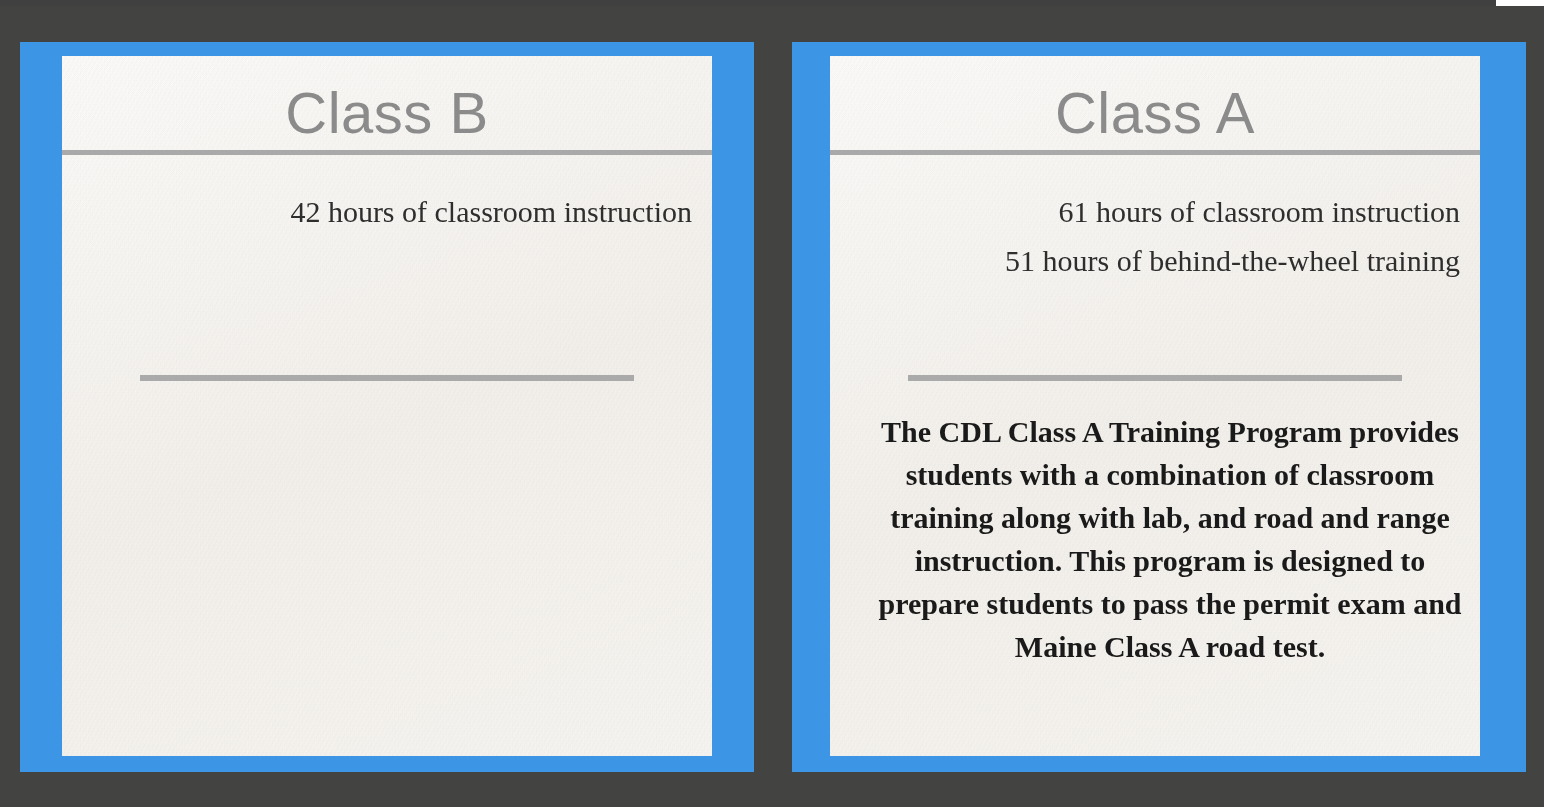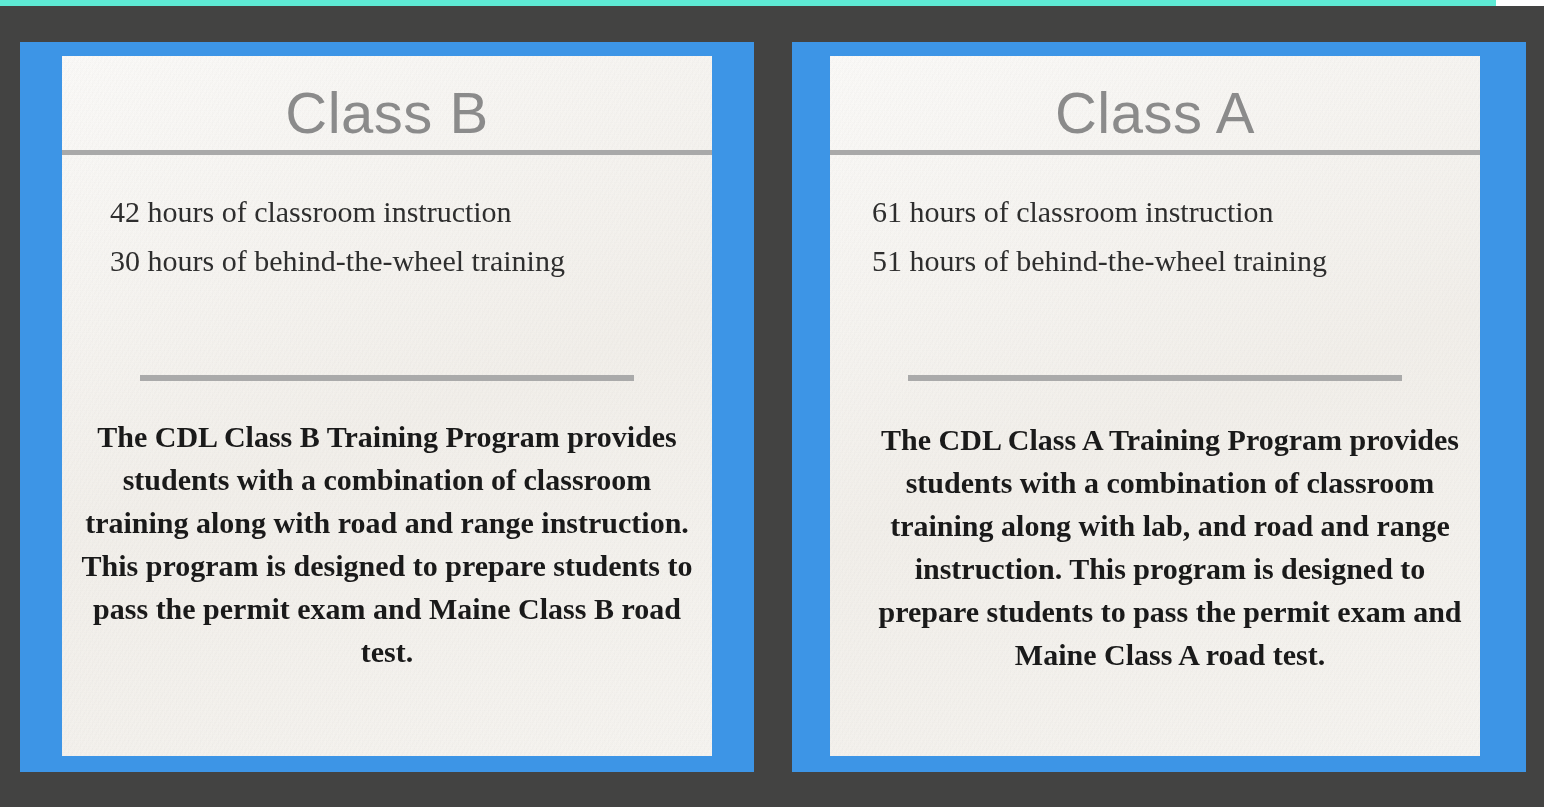--- a/index.html
+++ b/index.html
@@ -13,21 +13,21 @@
     overflow: hidden;
     background: #ffffff;
     font-family: "Liberation Sans", sans-serif;
   }
 
   
   .stage {
     position: relative;
     width: 1496px;
     height: 807px;
-    background: #5eead4;
+    background: #404040;
   }
   .backdrop {
     position: absolute;
     left: 0;
     top: 6px;
     width: 1544px;
     height: 801px;
     background: #434342;
   }
 
@@ -111,21 +111,21 @@
 
   
   .hours-list {
     position: absolute;
     left: 48px;
     top: 131px;
     right: 20px;
     margin: 0;
     padding: 0;
     list-style: none;
-    text-align: left;
+    text-align: right;
   }
   .hours-item {
     font-family: "Liberation Serif", serif;
     font-size: 30px;
     line-height: 49px;
     color: #2e2e2e;
     white-space: nowrap;
   }
 
   
@@ -135,45 +135,43 @@
     right: 10px;
     top: 359px;
     margin: 0;
     text-align: center;
     font-family: "Liberation Serif", serif;
     font-weight: bold;
     font-size: 30px;
     line-height: 43px;
     color: #1a1a1a;
   }
-  .card-right .description { top: 362px; margin-left: 30px; }
+  .card-right .description { top: 354px; margin-left: 30px; }
   .card-right .hours-list  { left: 42px; }
 </style>
 </head>
 <body>
 
 <div class="stage">
 
   <div class="backdrop"></div>
 
   <div class="card card-left">
     <div class="panel">
 
       <div class="card-title">Class B</div>
 
       <div class="divider-full"></div>
 
       <ul class="hours-list">
         <li class="hours-item">42 hours of classroom instruction</li>
-        <li class="hours-item">30 hours of behind-the-wheel training</li>
       </ul>
 
       <div class="divider-short"></div>
 
-      <p class="description">The CDL Class B Training Program provides students with a combination of classroom training along with road and range instruction. This program is designed to prepare students to pass the permit exam and Maine Class B road test.</p>
 
     </div>
   </div>
 
   <div class="card card-right">
     <div class="panel">
 
       <div class="card-title">Class A</div>
 
       <div class="divider-full"></div>

